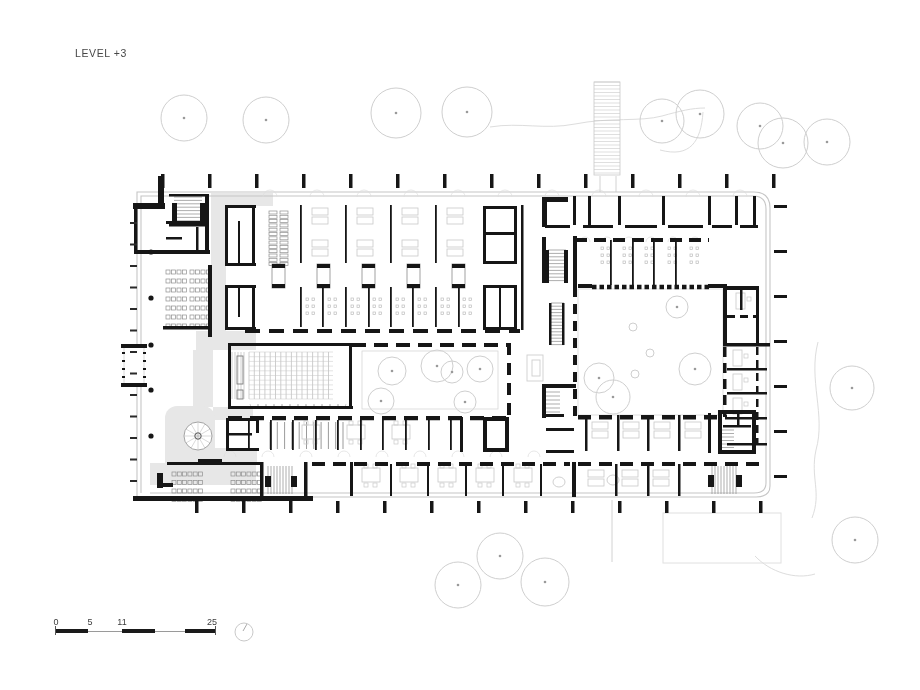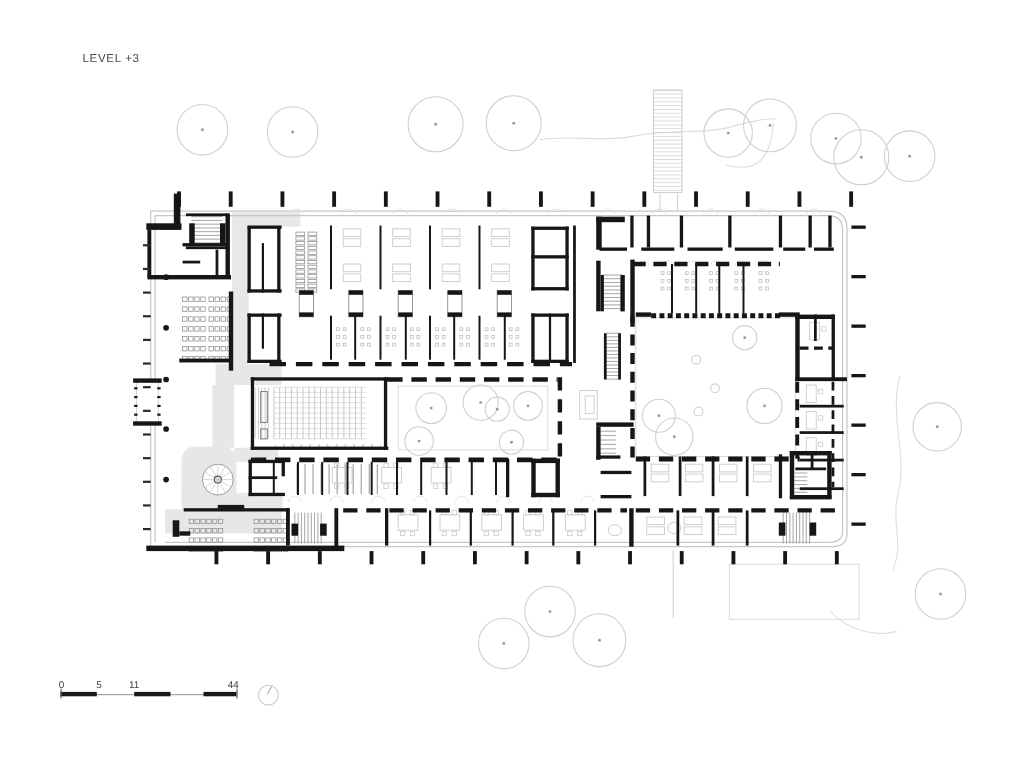--- a/index.html
+++ b/index.html
@@ -831,21 +831,21 @@
         <circle cx="151" cy="345" r="2.6" fill="#161616"></circle>
         <circle cx="151" cy="390" r="2.6" fill="#161616"></circle>
         <circle cx="151" cy="436" r="2.6" fill="#161616"></circle>
       </g>
     </svg>
 
   <div class="scalebar">
     <span class="sb-label" style="left: 56px;">0</span>
     <span class="sb-label" style="left: 90px;">5</span>
     <span class="sb-label" style="left: 122px;">11</span>
-    <span class="sb-label" style="left: 212px;">44</span>
+    <span class="sb-label" style="left: 212px;">25</span>
     <div id="sb-marks">
         <div class="sb-line" style="left: 55px; width: 160px;"></div>
         <div class="sb-seg" style="left: 55px; width: 33px;"></div>
         <div class="sb-seg" style="left: 122px; width: 33px;"></div>
         <div class="sb-seg" style="left: 185px; width: 30px;"></div>
         <div class="sb-tick" style="left: 55px;"></div>
         <div class="sb-tick" style="left: 215px;"></div>
       </div>
   </div>
 

